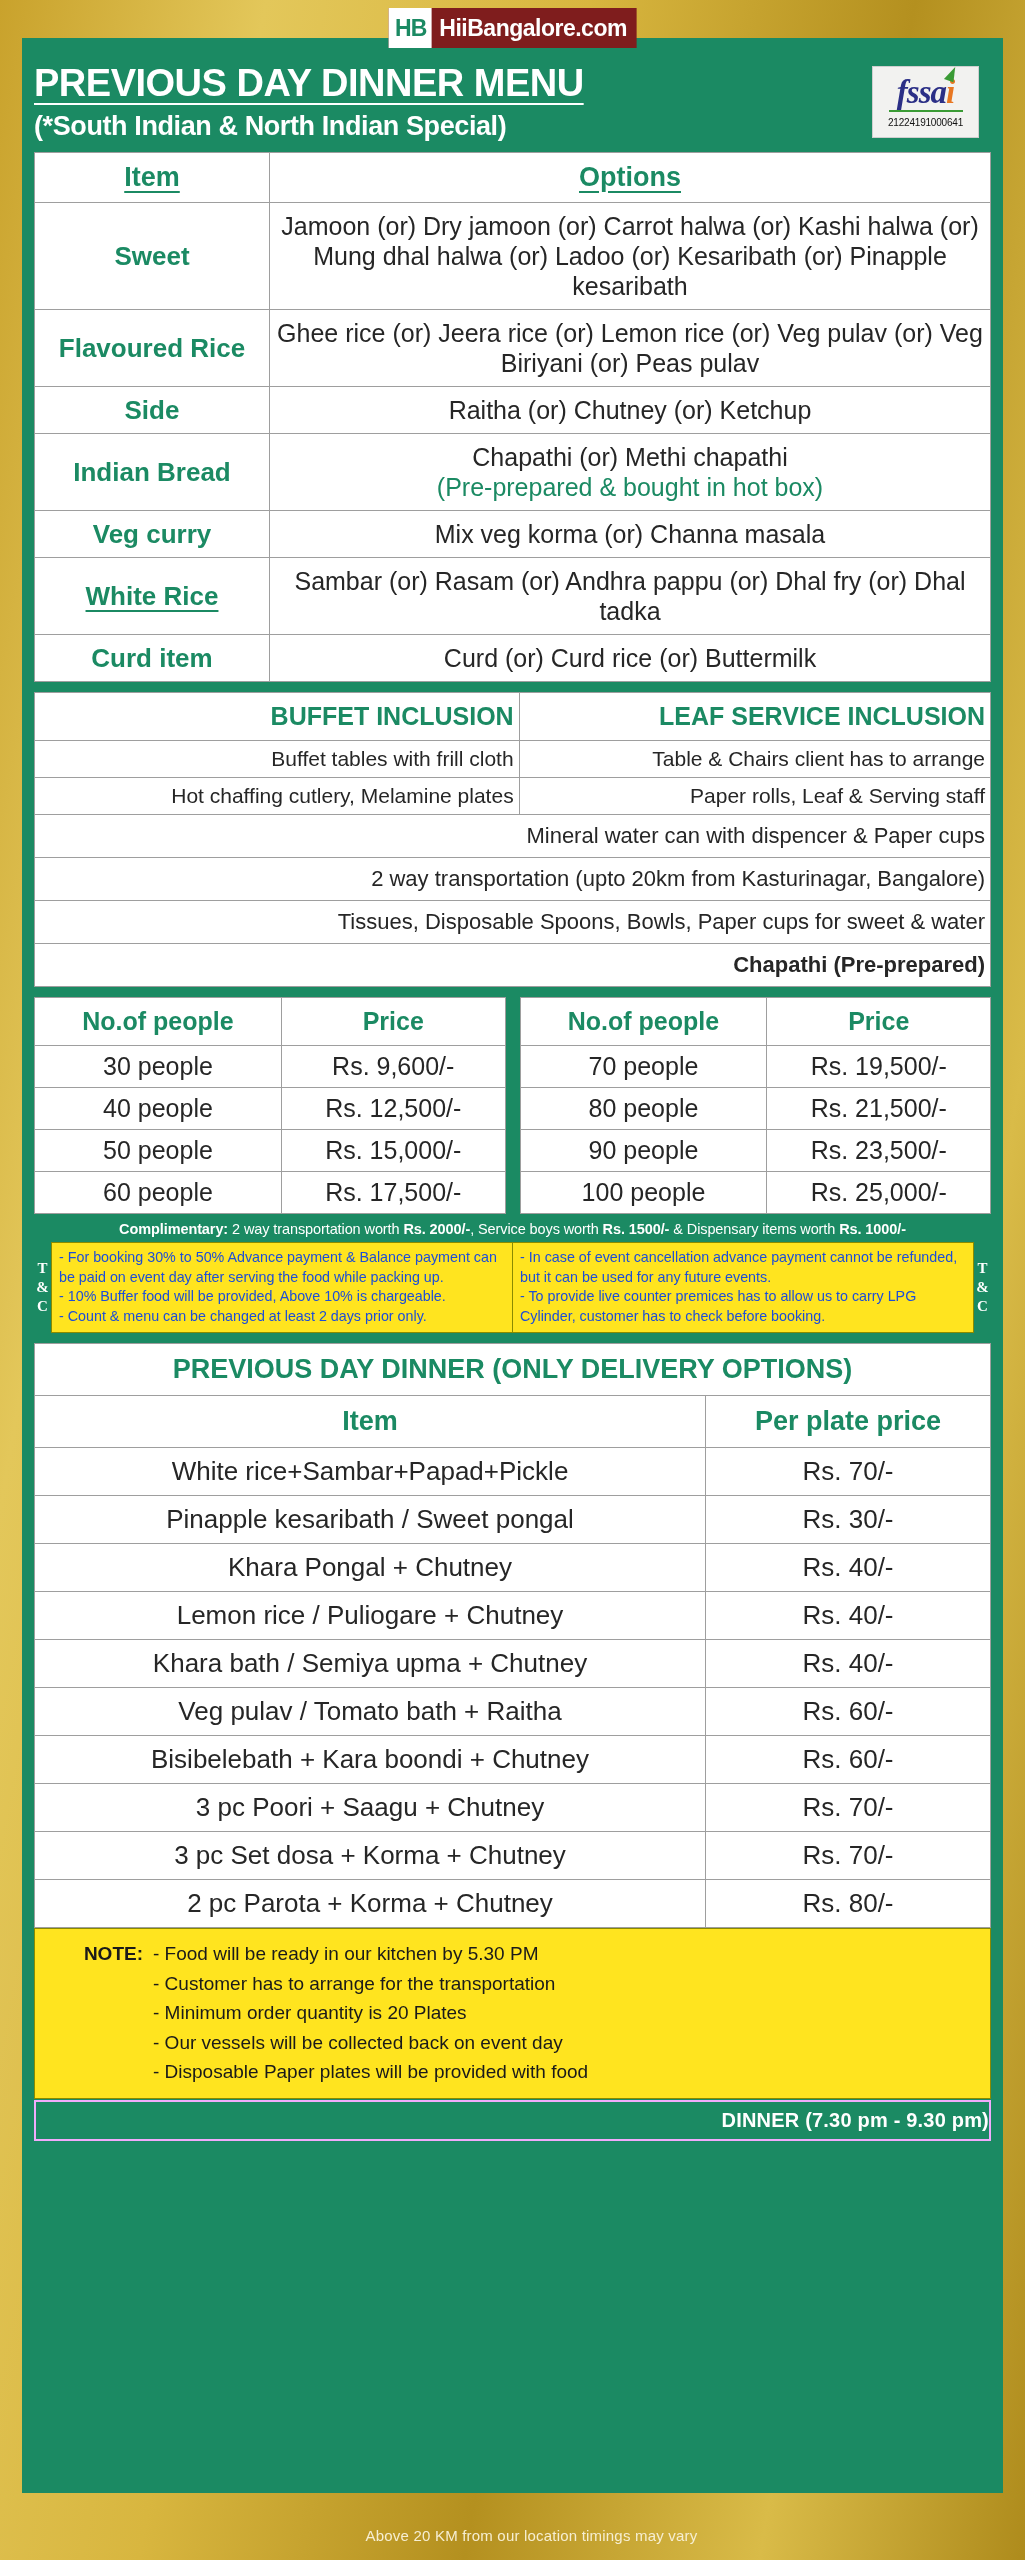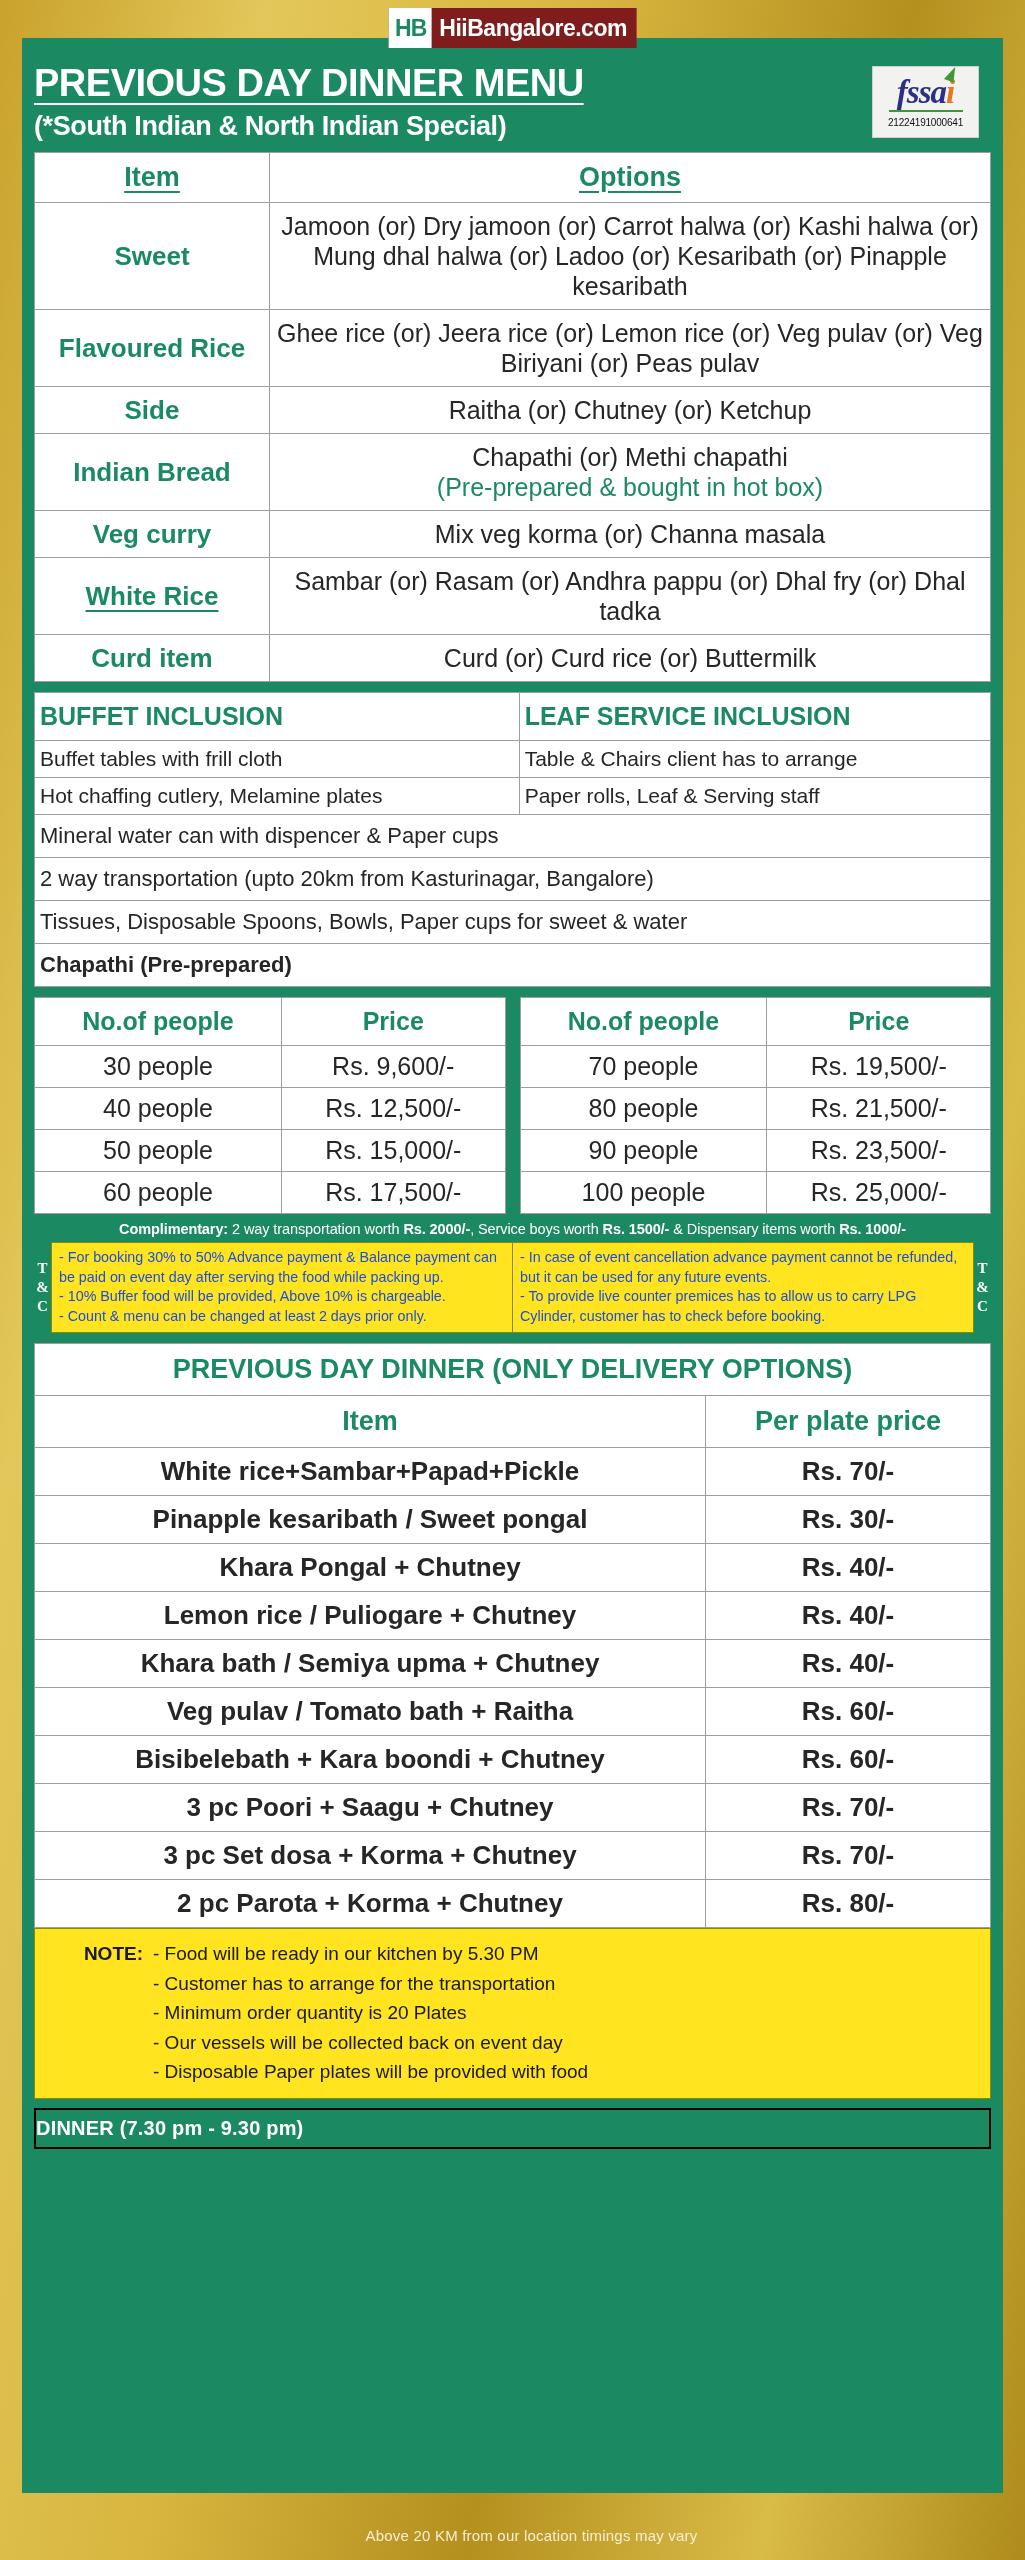--- a/index.html
+++ b/index.html
@@ -141,21 +141,21 @@
   .menu-table .opts {
     color: #262626;
     font-size: 25px;
     text-align: center;
     line-height: 1.2;
   }
   .menu-table .opts .note { color: #1b8a63; display: block; }
 
   
   .incl { margin-top: 10px; background:#fff; }
-  .incl td { padding: 6px 5px; text-align: left; color: #262626; font-size: 21px; }
+  .incl td { padding: 6px 5px; text-align: right; color: #262626; font-size: 21px; }
   .incl .hd { color: #1b8a63; font-weight: bold; font-size: 25px; padding: 9px 5px; }
   .incl .wide { font-size: 22px; padding: 8px 5px; }
   .incl .chap { font-weight: bold; font-size: 22px; padding: 8px 5px; }
 
   
   .price-wrap { display: flex; gap: 14px; margin-top: 10px; }
   .price-tbl { flex: 1; background: #fff; }
   .price-tbl td { padding: 6px 4px; text-align: center; }
   .price-tbl .hd { color: #1b8a63; font-weight: bold; font-size: 25px; padding: 9px 4px; }
   .price-tbl .val { color: #262626; font-size: 25px; }
@@ -193,21 +193,21 @@
     line-height: 1.36;
   }
   .tc-col + .tc-col { border-left: 1px solid #8a8a00; }
 
   
   .deliv { margin-top: 10px; background: #fff; }
   .deliv .title {
     color: #1b8a63; font-weight: bold; font-size: 27px;
     text-align: center; padding: 10px 4px;
   }
-  .deliv td { padding: 8px 10px; text-align: center; font-weight: bold; }
+  .deliv td { padding: 8px 10px; text-align: center; }
   .deliv .hd { color: #1b8a63; font-weight: bold; font-size: 27px; padding: 10px 5px; }
   .deliv .cell { color: #262626; font-size: 26px; }
   .deliv .pcol { width: 285px; }
 
   
   .note-box {
     background: #ffe41f;
     border: 1px solid #8a8a00;
     padding: 10px 0 12px 0;
   }
@@ -219,24 +219,24 @@
   }
   .note-lbl {
     width: 118px; text-align: right;
     font-weight: bold; padding-right: 10px;
     flex: 0 0 auto;
   }
   .note-txt { flex: 1; }
 
   
   .dinner {
-    margin-top: 9px;
-    border: 2px solid #000000;
+    margin-top: 1px;
+    border: 2px solid #f0abfc;
     color: #ffffff;
-    text-align: left;
+    text-align: right;
     font-weight: bold;
     font-size: 20px;
     padding: 7px 0;
     letter-spacing: 0.2px;
   }
 
   
   .footer {
     position: absolute;
     left: 0; right: 0; bottom: 16px;

